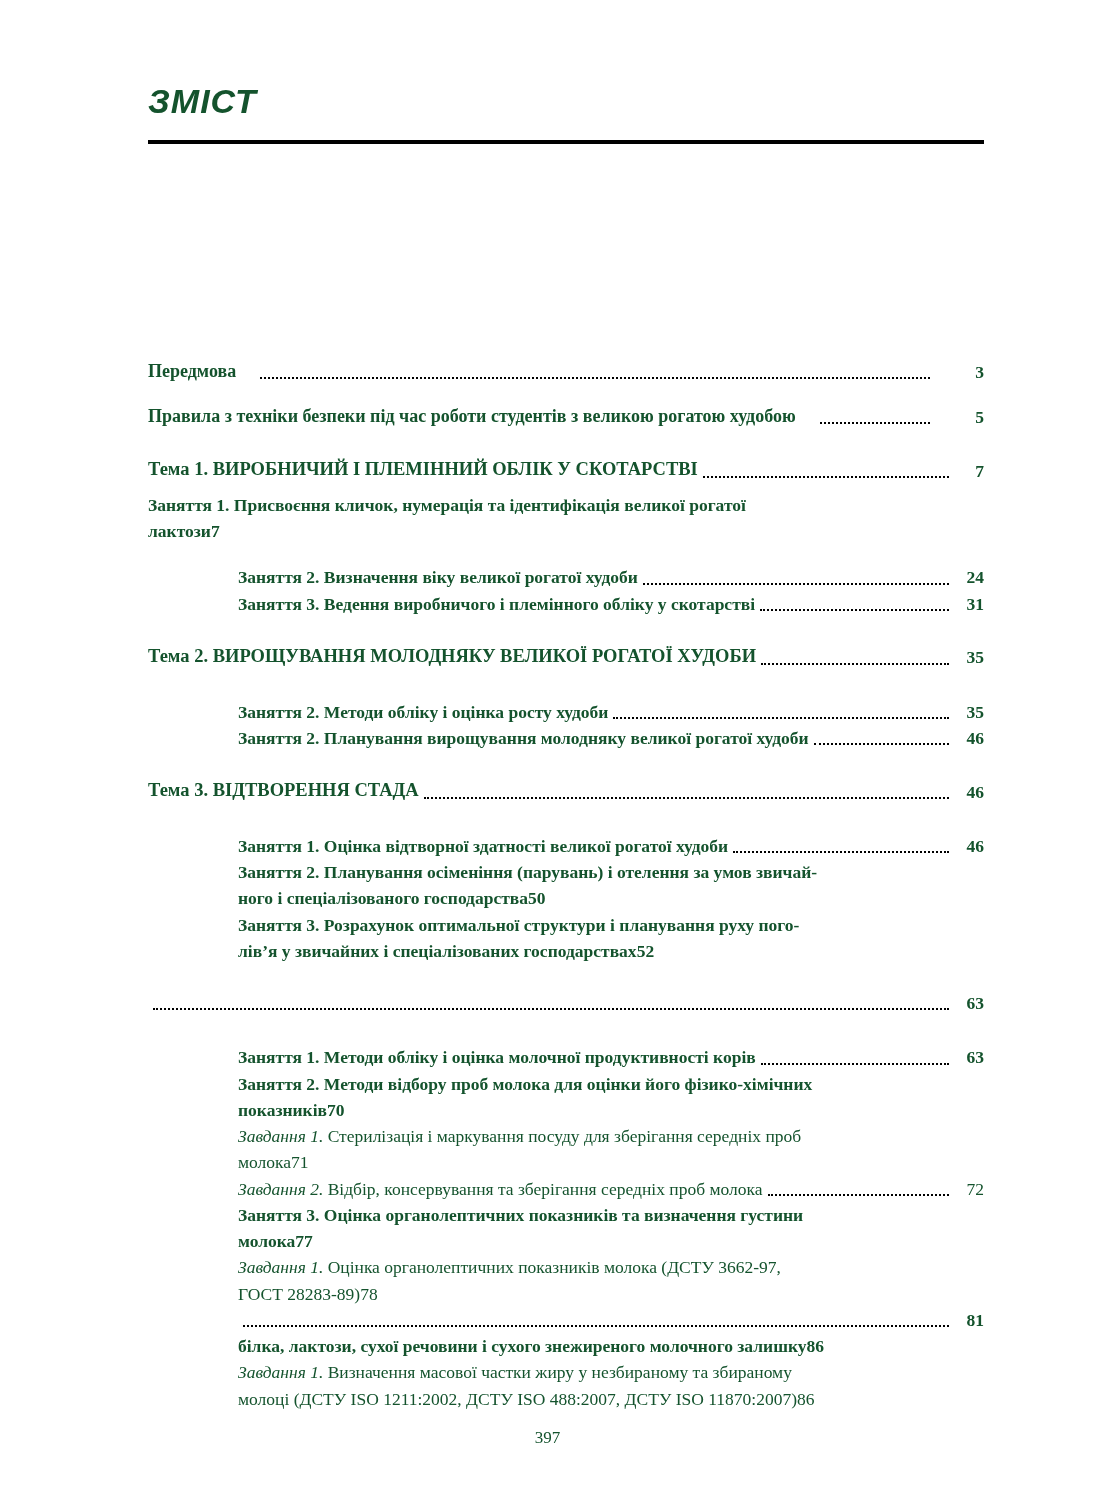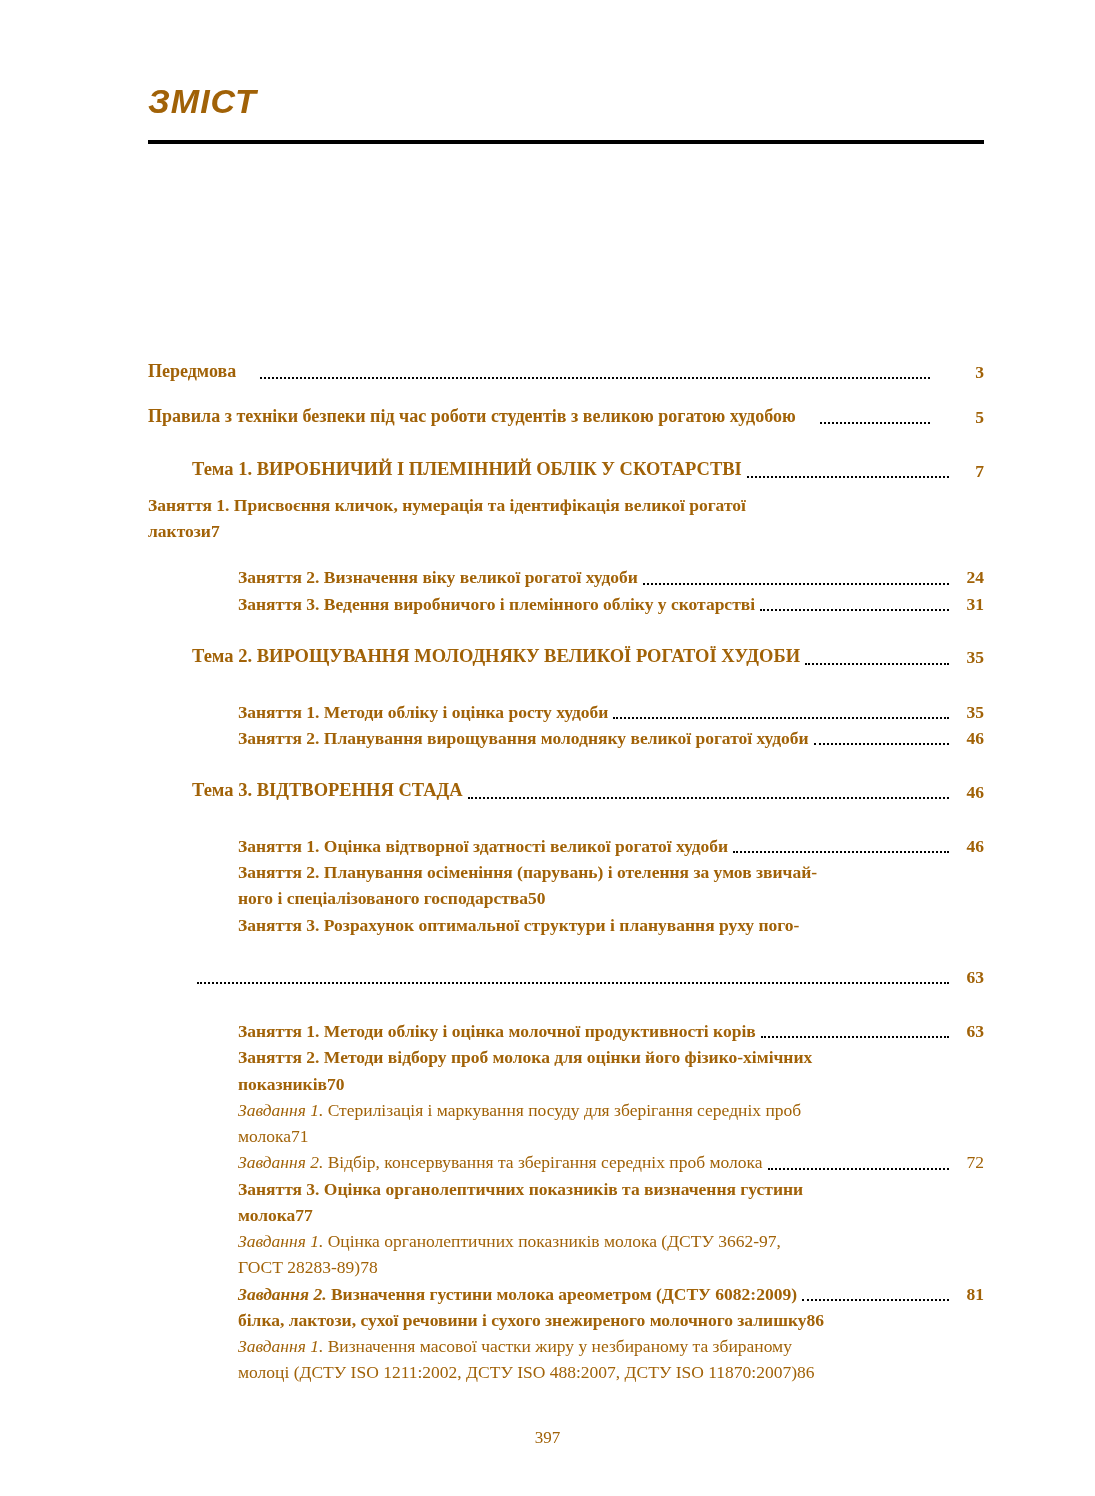--- a/index.html
+++ b/index.html
@@ -6,21 +6,21 @@
     margin: 0;
     padding: 0;
     background: #ffffff;
   }
   .page {
     position: relative;
     width: 1095px;
     height: 1496px;
     background: #ffffff;
     font-family: "Liberation Serif", serif;
-    color: #a16207;
+    color: #14532d;
     box-sizing: border-box;
   }
   .title {
     position: absolute;
     left: 148px;
     top: 82px;
     font-family: "Liberation Sans", sans-serif;
     font-style: italic;
     font-weight: bold;
     font-size: 34px;
@@ -58,21 +58,21 @@
     height: 1px;
   }
   .entry .page-num {
     flex: 0 0 auto;
     width: 30px;
     text-align: right;
     font-size: 17.5px;
   }
   
   .lvl-front { font-weight: bold; font-size: 18px; gap: 19px; }
-  .lvl-theme { font-weight: bold; font-size: 18.5px; margin-left: 44px; }
+  .lvl-theme { font-weight: bold; font-size: 18.5px; }
   .lvl-lesson-top { font-weight: bold; font-size: 17.5px; }
   .indent-lesson { padding-left: 90px; margin-top: 20px; }
   .lvl-lesson { font-weight: bold; font-size: 17.5px; }
   .lvl-task { font-weight: normal; font-size: 17.5px; }
   .lvl-task .lead-italic { font-style: italic; }
   .lvl-task-bold { font-weight: bold; font-size: 17.5px; }
   .lvl-task-bold .lead-italic { font-style: italic; font-weight: bold; }
   .spacer-lg { height: 26px; }
   .spacer-md { height: 18px; }
   .spacer-sm { height: 8px; }
@@ -159,21 +159,21 @@
     <div class="entry lvl-theme">
       <span class="text">Тема 2. ВИРОЩУВАННЯ МОЛОДНЯКУ ВЕЛИКОЇ РОГАТОЇ ХУДОБИ</span>
       <span class="leader"></span>
       <span class="page-num">35</span>
     </div>
 
     <div class="spacer-sm"></div>
 
     <div class="indent-lesson">
       <div class="entry lvl-lesson">
-        <span class="text">Заняття 1. Методи обліку і оцінка росту худоби</span>
+        <span class="text">Заняття 2. Методи обліку і оцінка росту худоби</span>
         <span class="leader"></span>
         <span class="page-num">35</span>
       </div>
       <div class="entry lvl-lesson">
         <span class="text">Заняття 2. Планування вирощування молодняку великої рогатої худоби</span>
         <span class="leader"></span>
         <span class="page-num">46</span>
       </div>
     </div>
 
@@ -198,20 +198,25 @@
         <span class="body">Заняття 2. Планування осіменіння (парувань) і отелення за умов звичай-</span>
         <span class="lastline">
           <span class="text">ного і спеціалізованого господарства</span>
           <span class="leader"></span>
           <span class="page-num">50</span>
         </span>
       </div>
 
       <div class="wrap-entry lvl-lesson">
         <span class="body">Заняття 3. Розрахунок оптимальної структури і планування руху пого-</span>
+        <span class="lastline">
+          <span class="text">лів’я у звичайних і спеціалізованих господарствах</span>
+          <span class="leader"></span>
+          <span class="page-num">52</span>
+        </span>
       </div>
     </div>
 
     <div class="spacer-lg"></div>
 
     <div class="entry lvl-theme">
       <span class="leader"></span>
       <span class="page-num">63</span>
     </div>
 
@@ -266,23 +271,20 @@
           <span class="lead-italic">Завдання 1.</span><span> Оцінка органолептичних показників молока (ДСТУ 3662-97,</span>
         </span>
         <span class="lastline">
           <span class="text">ГОСТ 28283-89)</span>
           <span class="leader"></span>
           <span class="page-num">78</span>
         </span>
       </div>
 
       <div class="entry lvl-task-bold">
-        <span class="text">
-          <span class="lead-italic">Завдання 2.</span><span> Визначення густини молока ареометром (ДСТУ 6082:2009)</span>
-        </span>
         <span class="leader"></span>
         <span class="page-num">81</span>
       </div>
 
       <div class="wrap-entry lvl-lesson">
         <span class="lastline">
           <span class="text">білка, лактози, сухої речовини і сухого знежиреного молочного залишку</span>
           <span class="leader"></span>
           <span class="page-num">86</span>
         </span>

